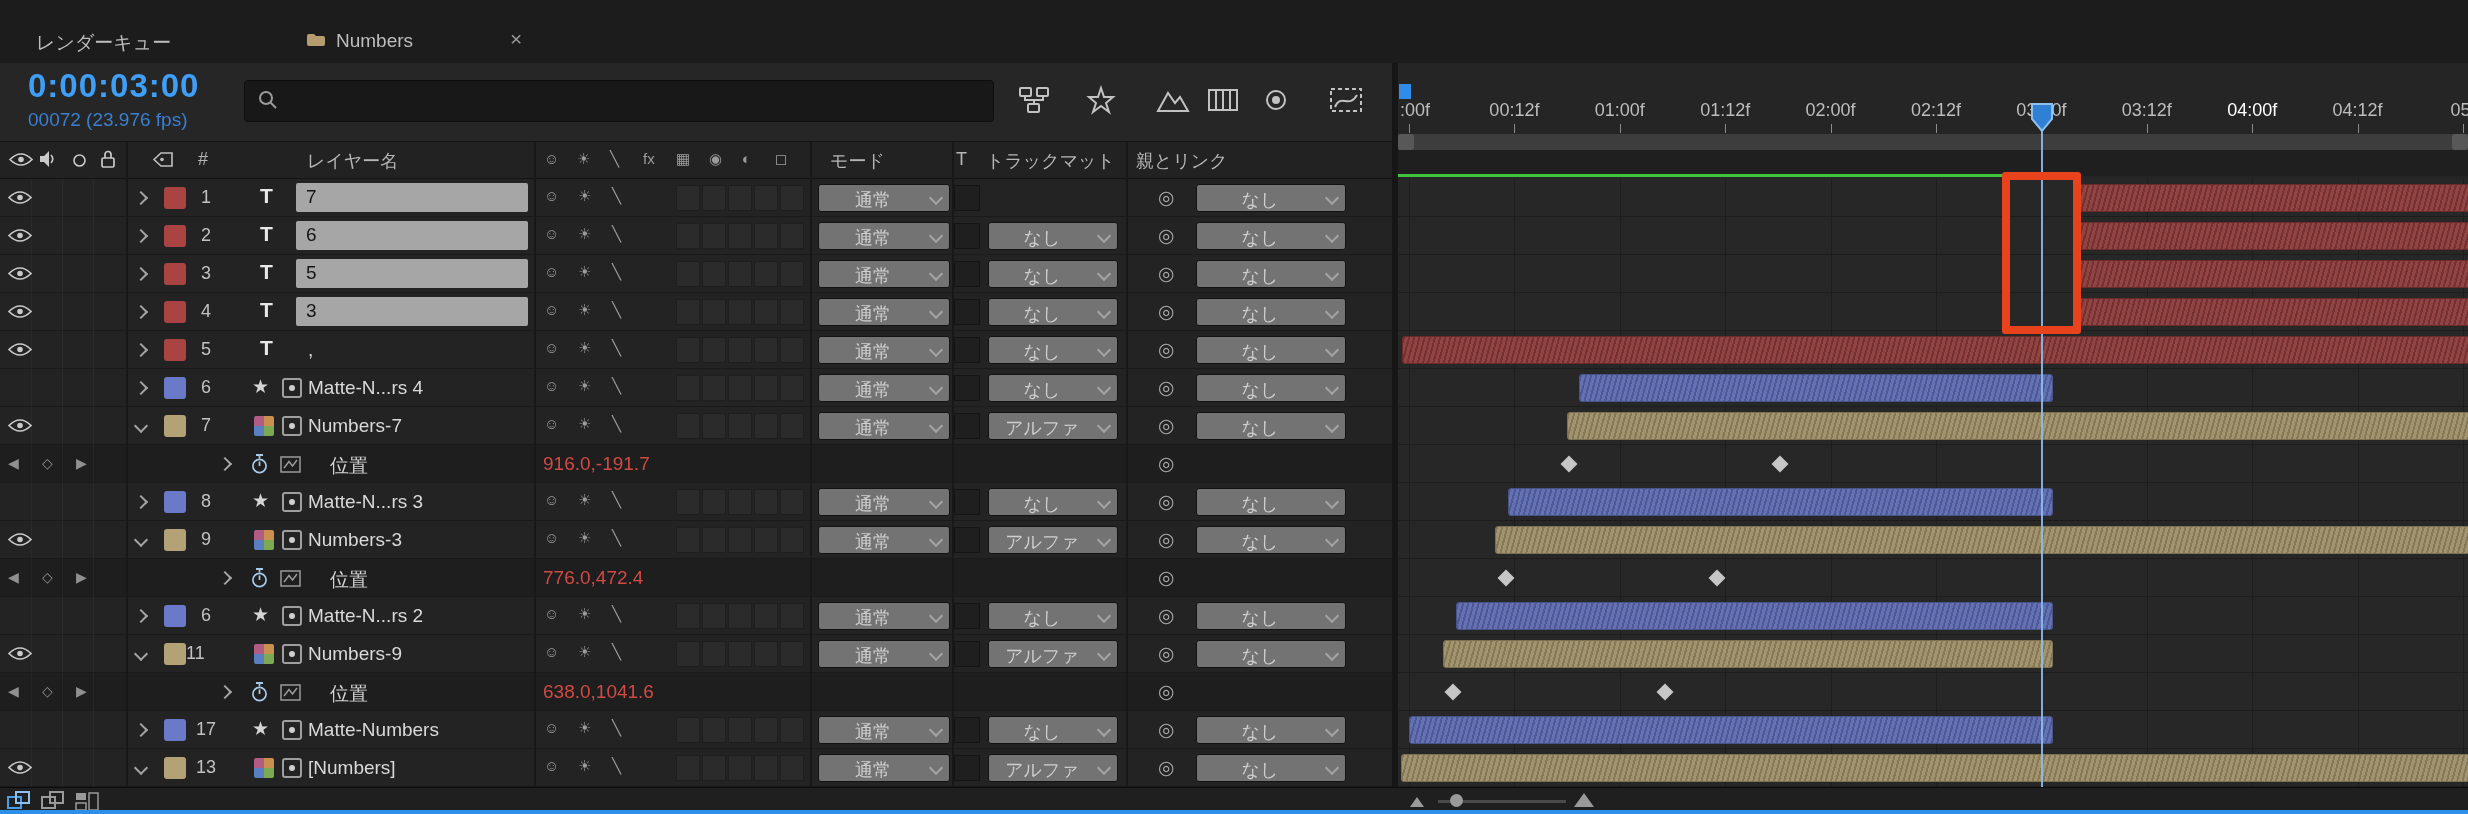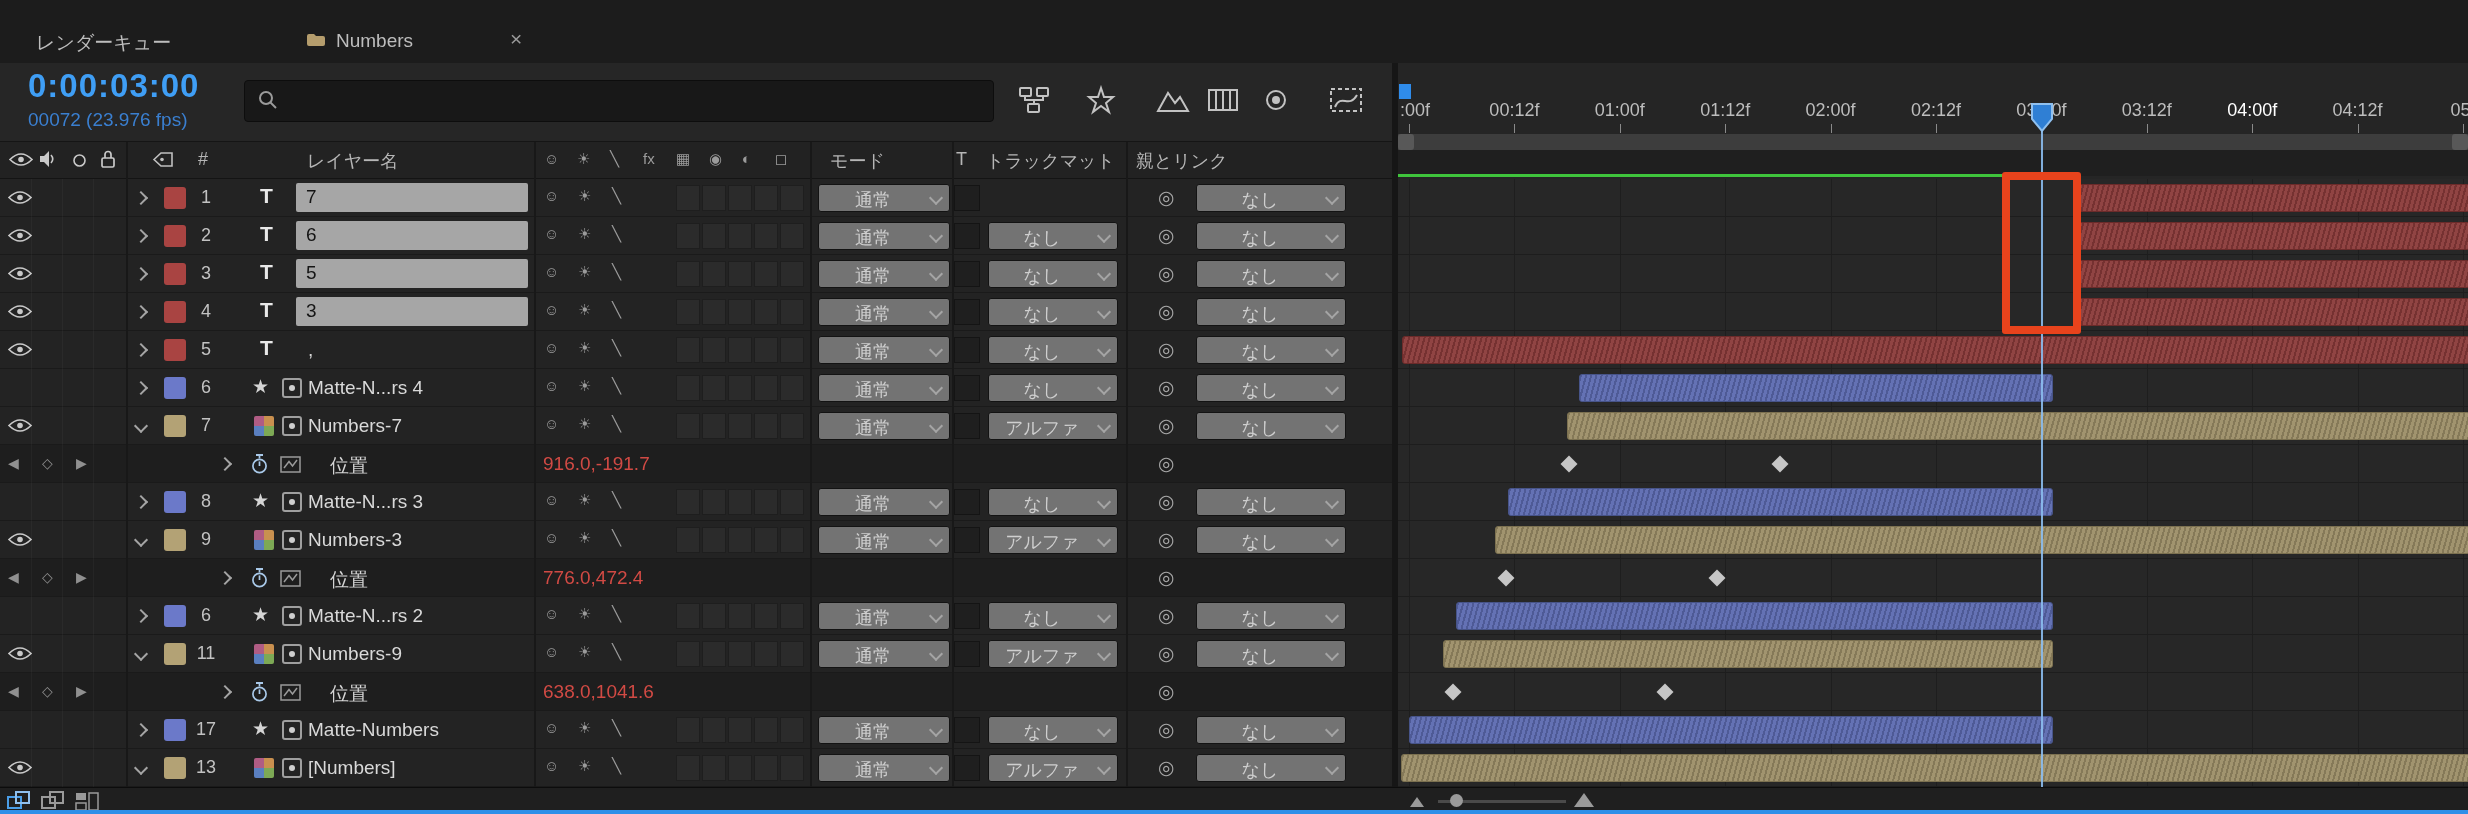--- a/index.html
+++ b/index.html
@@ -544,21 +544,21 @@
       </div>
       <div style="position: absolute; left: 1456px; top: 602px; width: 597px; height: 28px; border-radius: 3px; box-sizing: border-box; background: repeating-linear-gradient(105deg, rgba(0, 0, 0, 0.15) 0px, rgba(0, 0, 0, 0.15) 2px, rgba(255, 255, 255, 0.05) 2px, rgba(255, 255, 255, 0.05) 5px) rgb(92, 106, 176); border: 1px solid rgb(71, 84, 137);"></div>
       <div style="position: absolute; left: 0px; top: 635px; width: 1398px; height: 38px; background: rgb(35, 35, 35); border-bottom: 1px solid rgb(26, 26, 26); box-sizing: border-box;"></div>
       <div style="position: absolute; left: 1398px; top: 635px; width: 1070px; height: 38px; border-bottom: 1px solid rgb(29, 29, 29); box-sizing: border-box;"></div>
       <div style="position: absolute; left: 8px; top: 646px;"><svg width="24" height="15" viewBox="0 0 24 15">
           <path d="M1,7.5 Q12,-3.5 23,7.5 Q12,18.5 1,7.5 Z" fill="none" stroke="#c9c9c9" stroke-width="1.7"></path>
           <circle cx="12" cy="7.5" r="2.8" fill="#c9c9c9"></circle>
         </svg></div>
       <div class="chev" style="position: absolute; left: 136px; top: 649px;"></div>
       <div style="position: absolute; left: 164px; top: 643px; width: 22px; height: 22px; background: rgb(179, 162, 117); border-radius: 3px;"></div>
-      <div style="position: absolute; left: 186px; top: 643px; width: 40px; text-align: center; font-size: 18px; color: rgb(194, 194, 194);">11</div>
+      <div style="position: absolute; left: 186px; top: 643px; width: 40px; font-size: 18px; color: rgb(194, 194, 194);">11</div>
       <div style="position: absolute; left: 254px; top: 644px; width: 20px; height: 20px; border-radius: 2px; background: conic-gradient(rgb(201, 144, 79) 0deg, rgb(201, 144, 79) 25%, rgb(125, 169, 85) 0deg, rgb(125, 169, 85) 50%, rgb(90, 127, 192) 0deg, rgb(90, 127, 192) 75%, rgb(176, 92, 132) 0deg);"></div>
       <div style="position: absolute; left: 282px; top: 644px; width: 16px; height: 16px; border: 2px solid rgb(159, 159, 159); border-radius: 3px;">
         <span style="position:absolute;left:5px;top:5px;width:6px;height:6px;border-radius:50%;background:#cfcfcf;display:block;"></span>
       </div>
       <div style="position: absolute; left: 308px; top: 643px; font-size: 19px; color: rgb(217, 217, 217); white-space: nowrap;">Numbers-9</div>
       <div style="position: absolute; left: 544px; top: 643px; font-size: 15px; color: rgb(155, 155, 155);">☺</div>
       <div style="position: absolute; left: 578px; top: 643px; font-size: 15px; color: rgb(155, 155, 155);">☀</div>
       <div style="position: absolute; left: 612px; top: 643px; font-size: 15px; color: rgb(155, 155, 155);">╲</div>
       <div style="position: absolute; left: 676px; top: 641px; width: 24px; height: 26px; background: rgb(43, 43, 43); border: 1px solid rgb(30, 30, 30); box-sizing: border-box;"></div>
       <div style="position: absolute; left: 702px; top: 641px; width: 24px; height: 26px; background: rgb(43, 43, 43); border: 1px solid rgb(30, 30, 30); box-sizing: border-box;"></div>

